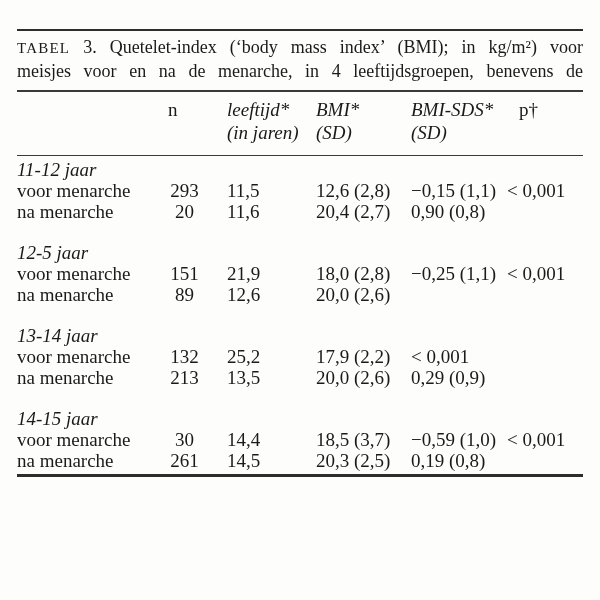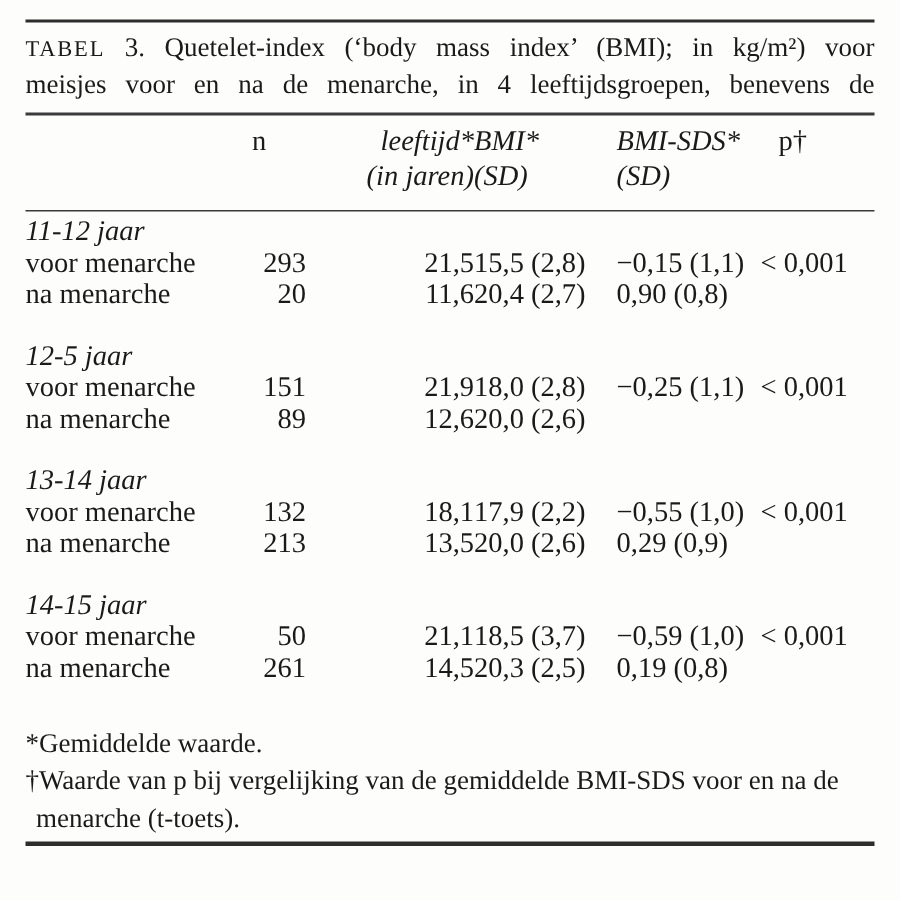--- a/index.html
+++ b/index.html
@@ -1,20 +1,20 @@
 <!DOCTYPE html>
 <html><head>
 <meta charset="utf-8">
 <style>
   html, body { margin: 0; padding: 0; background: #ffffff; }
   .sheet {
     position: relative;
     width: 600px; height: 600px;
     box-sizing: border-box;
-    padding: 0 17px;
+    padding: 16px 17px;
     background: #fdfdfc;
     color: #1a1a1a;
     font-family: "Liberation Serif", "DejaVu Serif", serif;
     overflow: hidden;
   }
   .rule { background: #2d2d2d; }
   .rule.thick-top { height: 2px; margin-top: 13px; }
   .rule.thin { height: 1.5px; background: #3a3a3a; }
   .rule.under-title { margin-top: 7px; }
   .rule.under-header { margin-top: 11px; }
@@ -27,22 +27,22 @@
 
   .grid-row {
     display: grid;
     grid-template-columns: 148px 39px 112px 95px 96px 76px;
     align-items: start;
   }
   .header { margin-top: 6px; font-size: 19px; line-height: 23px; }
   .header .ital { font-style: italic; }
   .header .c-n { text-align: left; padding-left: 3px; }
   .header .c-p { padding-left: 12px; }
-  .c-leeftijd { padding-left: 23px; text-align: right; }
-  .c-n { text-align: right; }
+  .c-leeftijd { padding-left: 23px; }
+  .c-n { text-align: center; }
 
   .groups { margin-top: 3px; font-size: 19px; line-height: 21px; }
   .group { margin-bottom: 20px; }
   .group:last-child { margin-bottom: 0; }
   .group-label { font-style: italic; }
 
   .footnotes { margin-top: 27px; font-size: 18px; line-height: 25px; }
   .footnotes p { margin: 0; }
   .fn-hang { padding-left: 7px; text-indent: -7px; }
 </style>
@@ -80,22 +80,22 @@
 
   <div class="rule thin under-header"></div>
 
   <div class="groups">
 
     <div class="group">
       <div class="group-label">11-12 jaar</div>
       <div class="grid-row">
         <div class="c-label">voor menarche</div>
         <div class="c-n">293</div>
-        <div class="c-leeftijd">21,5</div>
-        <div class="c-bmi">15,5 (2,8)</div>
+        <div class="c-leeftijd">11,5</div>
+        <div class="c-bmi">12,6 (2,8)</div>
         <div class="c-sds">−0,15 (1,1)</div>
         <div class="c-p">&lt; 0,001</div>
       </div>
       <div class="grid-row">
         <div class="c-label">na menarche</div>
         <div class="c-n">20</div>
         <div class="c-leeftijd">11,6</div>
         <div class="c-bmi">20,4 (2,7)</div>
         <div class="c-sds">0,90 (0,8)</div>
         <div class="c-p"></div>
@@ -119,57 +119,52 @@
         <div class="c-bmi">20,0 (2,6)</div>
         <div class="c-p"></div>
       </div>
     </div>
 
     <div class="group">
       <div class="group-label">13-14 jaar</div>
       <div class="grid-row">
         <div class="c-label">voor menarche</div>
         <div class="c-n">132</div>
-        <div class="c-leeftijd">18,1</div>
+        <div class="c-leeftijd">25,2</div>
         <div class="c-bmi">17,9 (2,2)</div>
-        <div class="c-sds">−0,55 (1,0)</div>
         <div class="c-p">&lt; 0,001</div>
       </div>
       <div class="grid-row">
         <div class="c-label">na menarche</div>
         <div class="c-n">213</div>
         <div class="c-leeftijd">13,5</div>
         <div class="c-bmi">20,0 (2,6)</div>
         <div class="c-sds">0,29 (0,9)</div>
         <div class="c-p"></div>
       </div>
     </div>
 
     <div class="group">
       <div class="group-label">14-15 jaar</div>
       <div class="grid-row">
         <div class="c-label">voor menarche</div>
-        <div class="c-n">50</div>
-        <div class="c-leeftijd">21,1</div>
+        <div class="c-n">30</div>
+        <div class="c-leeftijd">14,4</div>
         <div class="c-bmi">18,5 (3,7)</div>
         <div class="c-sds">−0,59 (1,0)</div>
         <div class="c-p">&lt; 0,001</div>
       </div>
       <div class="grid-row">
         <div class="c-label">na menarche</div>
         <div class="c-n">261</div>
         <div class="c-leeftijd">14,5</div>
         <div class="c-bmi">20,3 (2,5)</div>
         <div class="c-sds">0,19 (0,8)</div>
         <div class="c-p"></div>
       </div>
     </div>
 
   </div>
 
-  <div class="footnotes">
-    <p>*Gemiddelde waarde.</p>
-    <p class="fn-hang">†Waarde van p bij vergelijking van de gemiddelde BMI-SDS voor en na de menarche (t-toets).</p>
-  </div>
 
   <div class="rule thick-bottom"></div>
 
 </div>
 
 </body></html>

